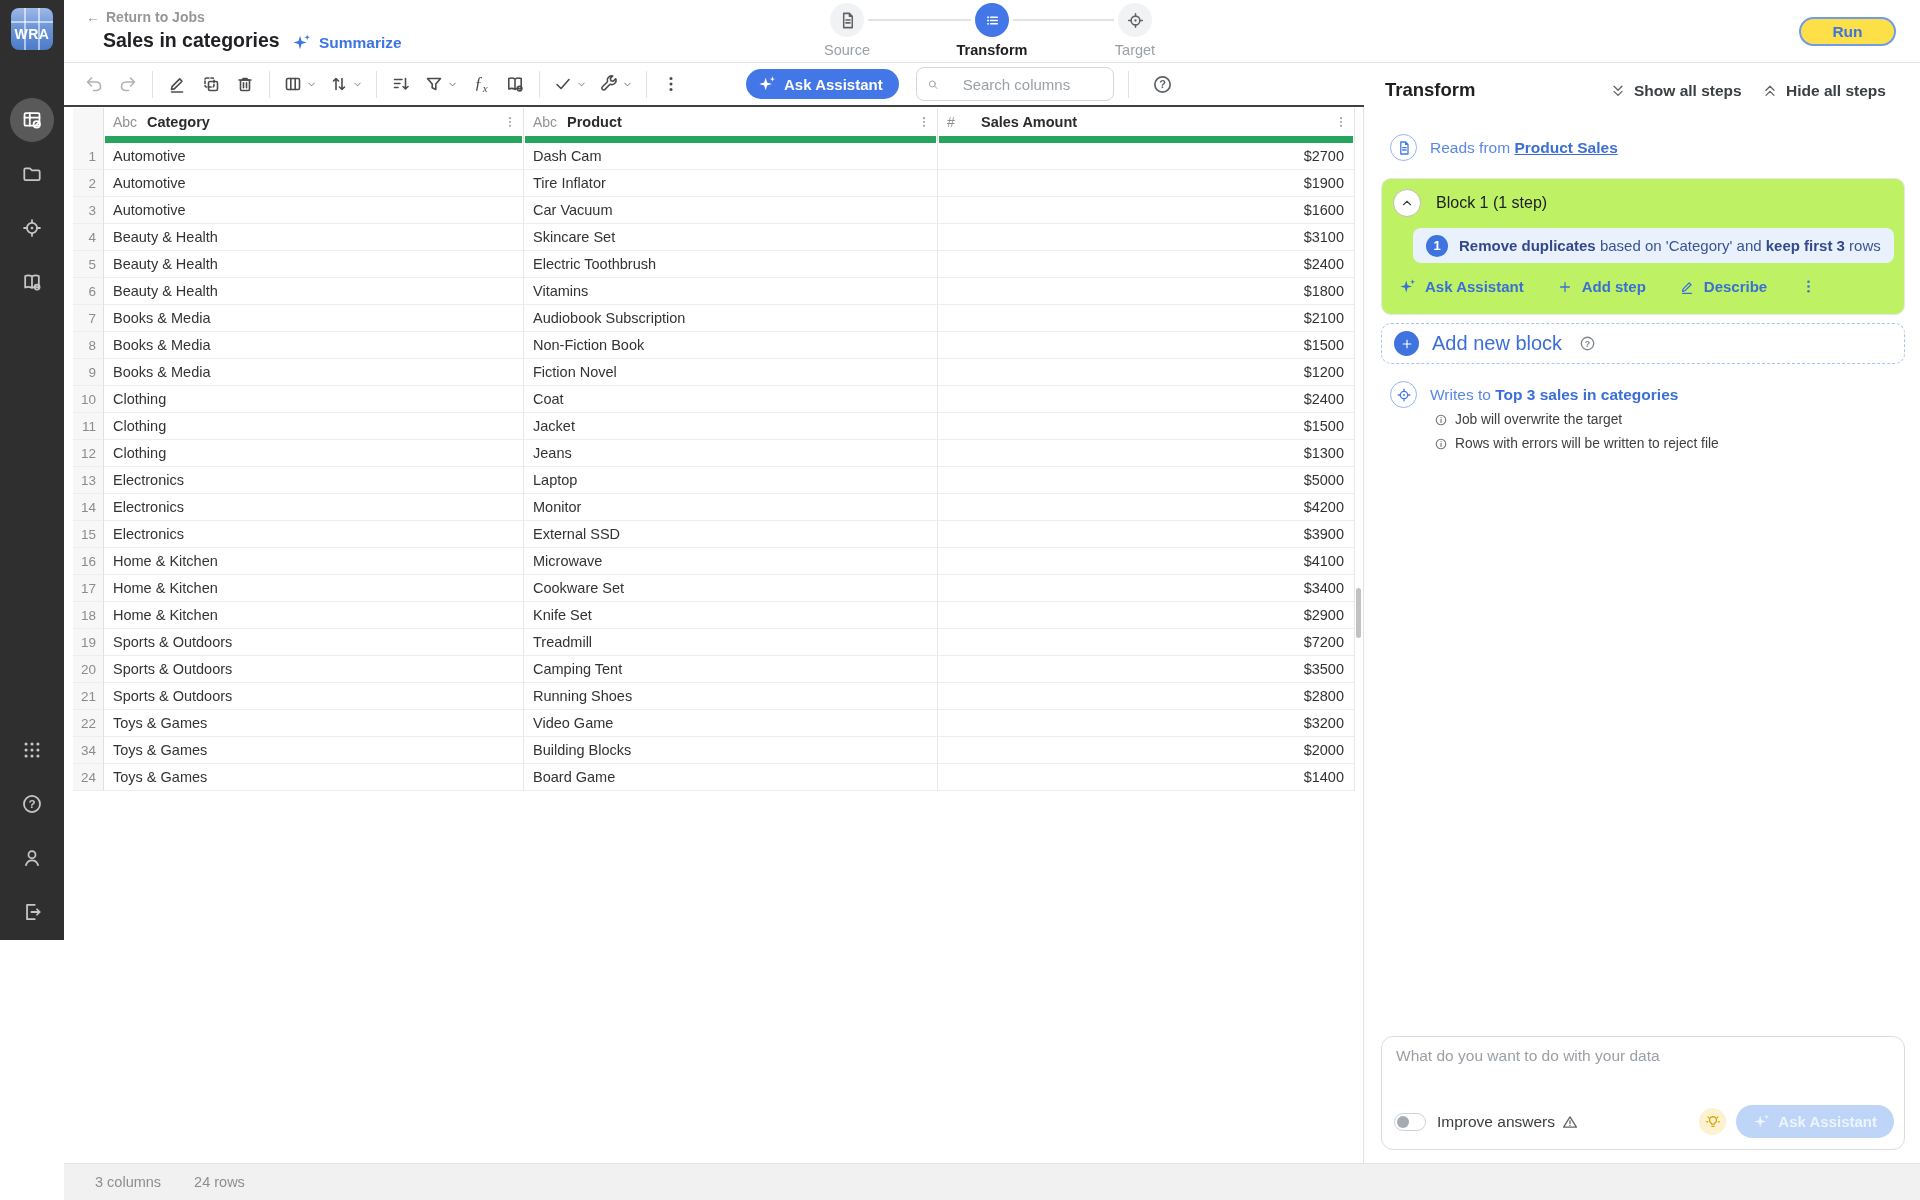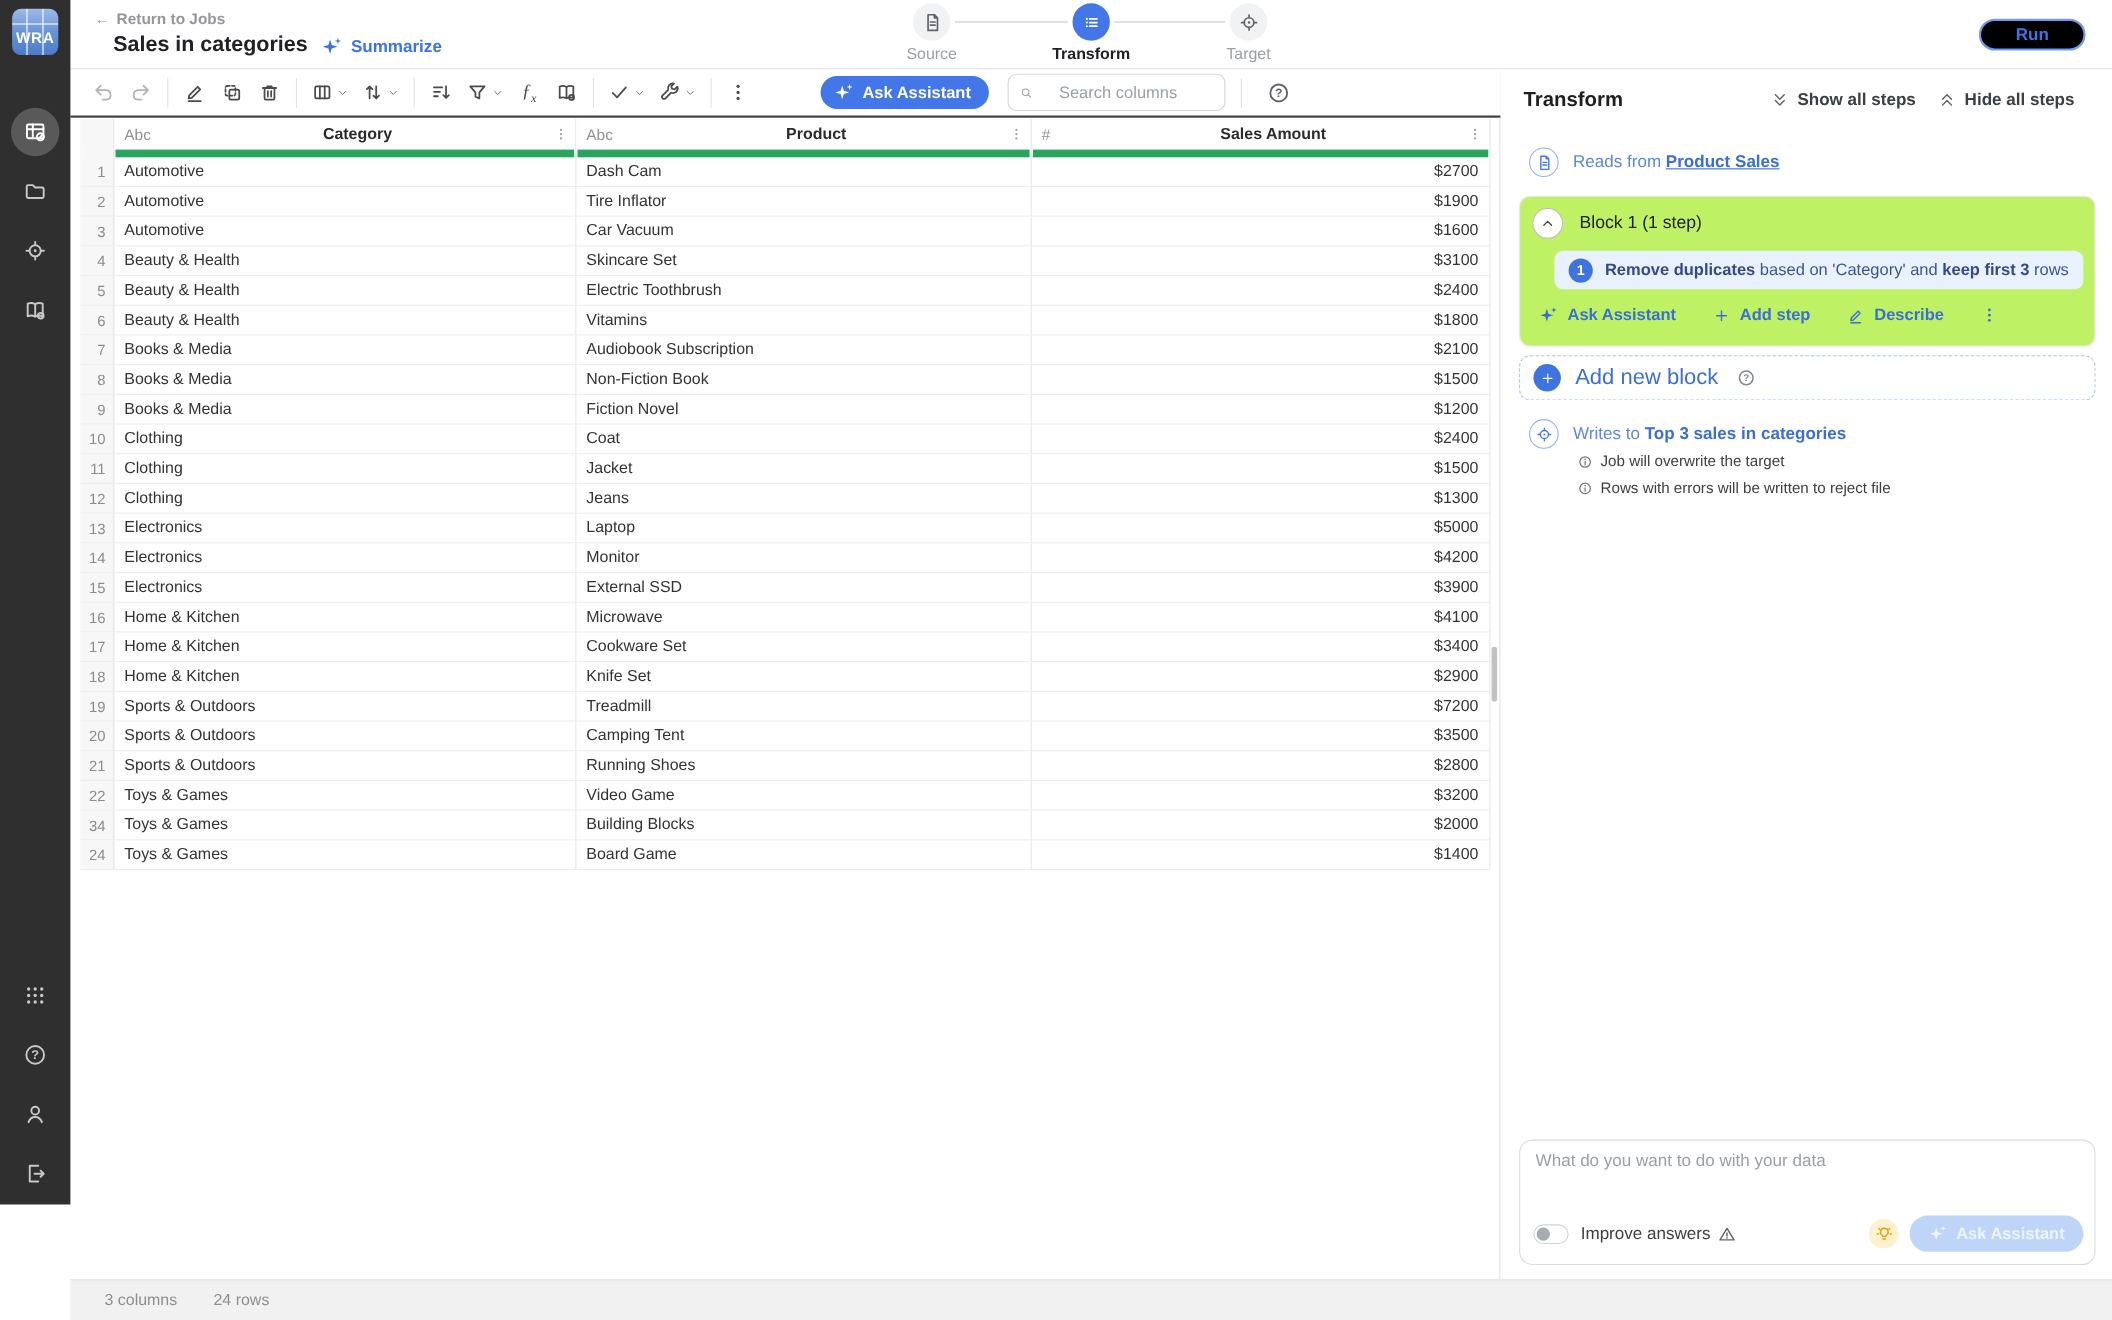--- a/index.html
+++ b/index.html
@@ -4,21 +4,21 @@
 <style>
   * { margin:0; padding:0; box-sizing:border-box; }
   html,body { width:1920px; height:1200px; overflow:hidden; background:#fff;
     font-family:"Liberation Sans", sans-serif; color:#333; }
   .app { position:relative; width:1920px; height:1200px; }
 
   svg.i { display:block; }
   .sym { stroke:currentColor; fill:none; stroke-width:1.6; stroke-linecap:round; stroke-linejoin:round; }
 
   
-  .sidebar { position:absolute; left:0; top:0; width:64px; height:1095px; background:#2f2f2f; z-index:30;
+  .sidebar { position:absolute; left:0; top:0; width:64px; height:940px; background:#2f2f2f; z-index:30;
     display:flex; flex-direction:column; align-items:center; }
   .logo { margin-top:8px; width:42px; height:42px; border-radius:8px;
     background:linear-gradient(180deg,#9db9e8 0%,#6d96d8 45%,#4c7bc9 100%);
     position:relative; display:flex; align-items:flex-end; justify-content:center; overflow:hidden; }
   .logo:before { content:""; position:absolute; inset:0;
     background:linear-gradient(90deg,transparent 31%,rgba(255,255,255,.55) 31%,rgba(255,255,255,.55) 35%,transparent 35%,transparent 64%,rgba(255,255,255,.55) 64%,rgba(255,255,255,.55) 68%,transparent 68%),
                linear-gradient(180deg,transparent 30%,rgba(255,255,255,.55) 30%,rgba(255,255,255,.55) 36%,transparent 36%); }
   .logo span { position:relative; color:#fff; font-weight:bold; font-size:14px; letter-spacing:.5px; padding-bottom:8px; }
   .snav { width:44px; height:44px; border-radius:50%; display:flex; align-items:center; justify-content:center;
     color:#c7c7c7; margin-top:10px; cursor:pointer; }
@@ -36,21 +36,21 @@
   .summarize { position:absolute; left:228px; top:33px; display:flex; align-items:center; gap:8px;
     color:#3b74e4; font-size:15.5px; font-weight:bold; cursor:pointer; }
   .stepper-line { position:absolute; top:19px; height:2px; background:#e0e2e6; }
   .step { position:absolute; top:3px; width:110px; display:flex; flex-direction:column; align-items:center; cursor:pointer; }
   .step .circ { width:34px; height:34px; border-radius:50%; background:#f1f2f4; color:#5f6368;
     display:flex; align-items:center; justify-content:center; }
   .step.active .circ { background:#4377e8; color:#fff; }
   .step .slabel { margin-top:5px; font-size:14.5px; color:#9aa0a6; }
   .step.active .slabel { color:#202124; font-weight:bold; }
   .run-btn { position:absolute; right:24px; top:17px; width:97px; height:29px; border-radius:999px;
-    border:2px solid #6f9bee; background:#000000; color:#3b74e4; font-weight:bold; font-size:15.5px;
+    border:2px solid #6f9bee; background:#fde047; color:#3b74e4; font-weight:bold; font-size:15.5px;
     font-family:inherit; cursor:pointer; }
 
   
   .toolbar { position:absolute; left:64px; top:63px; width:1300px; height:44px; background:#fff;
     border-bottom:2px solid #404040; display:flex; align-items:center; padding-left:13px; z-index:9; }
   .tbtn { height:34px; min-width:34px; padding:0 6px; display:flex; align-items:center; justify-content:center;
     gap:3px; color:#4b4b4b; cursor:pointer; border-radius:6px; }
   .tbtn.dis { color:#b3b3b3; }
   .tbtn .chev { color:#6d6d6d; }
   .tsep { width:1px; height:27px; background:#e2e2e2; margin:0 7px; }
@@ -64,21 +64,21 @@
   .search-box input { border:none; outline:none; width:140px; font-size:15px; font-family:inherit; color:#333; }
   .search-box input::placeholder { color:#9aa0a6; }
   .help-btn { margin-left:16px; color:#5f6368; cursor:pointer; }
 
   
   .tablewrap { position:absolute; left:73px; top:108px; z-index:5; }
   .thead, .qrow, .trow { display:grid; grid-template-columns:31px 420px 414px 417px; }
   .th { height:28px; background:#fff; display:flex; align-items:center; border-right:1px solid #e4e4e4; padding:0 6px 0 9px; }
   .th.rn { background:#f7f7f7; border-right:1px solid #e0e0e0; }
   .th .ctype { color:#8f9194; font-size:14px; width:34px; }
-  .th .cname { flex:1; text-align:center; font-weight:bold; font-size:14.5px; color:#2b2b2b; }
+  .th .cname { flex:1; font-weight:bold; font-size:14.5px; color:#2b2b2b; }
   .th .hdots { color:#9aa0a6; cursor:pointer; }
   .qrow .q { height:7px; border-right:1px solid #e4e4e4; padding:0 1px; }
   .qrow .q .bar { width:100%; height:100%; background:#27a55f; }
   .qrow .q.rn { background:#f7f7f7; border-right:1px solid #e0e0e0; }
   .trow { height:27px; }
   .trow .c { border-bottom:1px solid #ededed; border-right:1px solid #e7e7e7; display:flex; align-items:center;
     font-size:14.5px; color:#333; overflow:hidden; white-space:nowrap; }
   .trow .rn { background:#f7f7f7; color:#8c8c8c; font-size:13.5px; justify-content:flex-end; padding-right:7px;
     border-right:1px solid #e0e0e0; }
   .trow .txt { padding-left:9px; }

